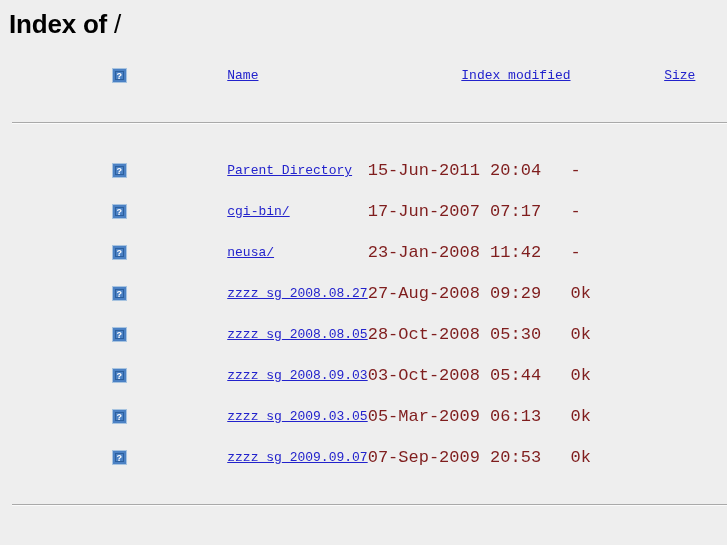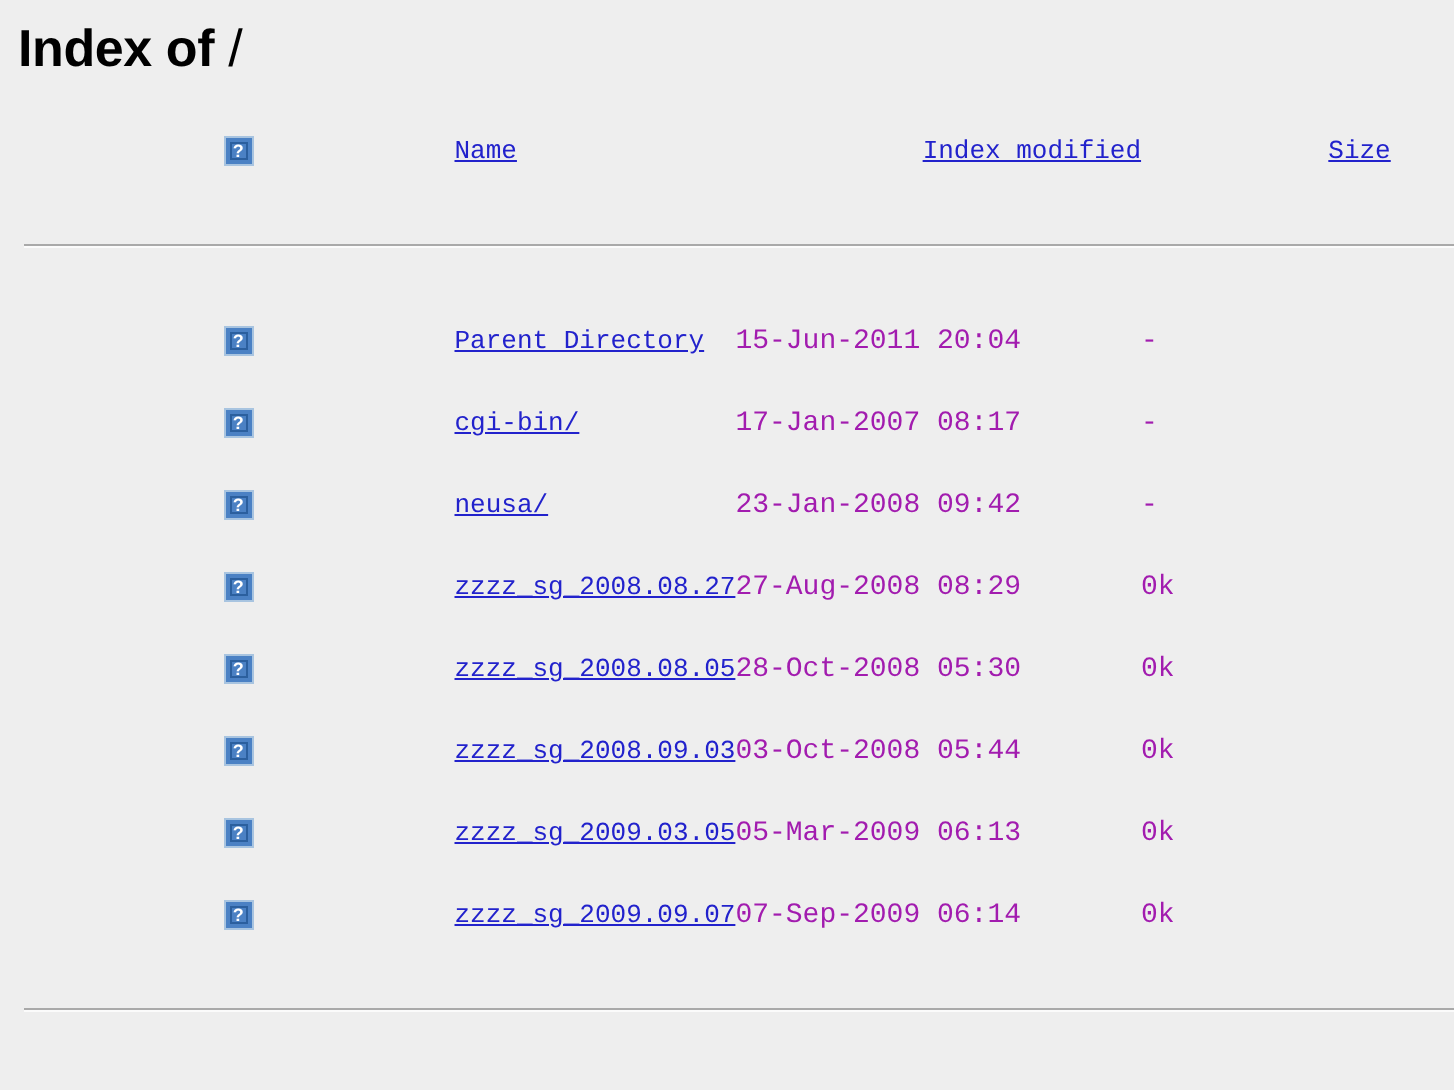--- a/index.html
+++ b/index.html
@@ -79,23 +79,23 @@
   .data-row td { height: 23.6px; }
 
   a.idx-link {
     color: #2222cc;
     text-decoration: underline;
     font-family: "Liberation Mono", "DejaVu Sans Mono", monospace;
     font-size: 13px;
   }
 
   .plain {
-    color: #a21caf;
+    color: #7f1d1d;
     font-family: "Liberation Mono", "DejaVu Sans Mono", monospace;
-    font-size: 14px;
+    font-size: 17px;
   }
 
   
   .broken-icon {
     display: inline-block;
     width: 15px;
     height: 15px;
     box-sizing: border-box;
     background: #4b81c4;
     border: 1px solid #a8c4e0;
@@ -185,45 +185,45 @@
           <td class="col-desc plain"></td>
         </tr>
 
         <tr class="data-row">
           <td class="col-icon">
             <span class="broken-icon"><span class="box"></span></span>
           </td>
           <td class="col-name">
             <a href="#" class="idx-link">cgi-bin/</a>
           </td>
-          <td class="col-date plain">17-Jan-2007 08:17</td>
+          <td class="col-date plain">17-Jun-2007 07:17</td>
           <td class="col-size plain">-</td>
           <td class="col-desc plain"></td>
         </tr>
 
         <tr class="data-row">
           <td class="col-icon">
             <span class="broken-icon"><span class="box"></span></span>
           </td>
           <td class="col-name">
             <a href="#" class="idx-link">neusa/</a>
           </td>
-          <td class="col-date plain">23-Jan-2008 09:42</td>
+          <td class="col-date plain">23-Jan-2008 11:42</td>
           <td class="col-size plain">-</td>
           <td class="col-desc plain"></td>
         </tr>
 
         <tr class="data-row">
           <td class="col-icon">
             <span class="broken-icon"><span class="box"></span></span>
           </td>
           <td class="col-name">
             <a href="#" class="idx-link">zzzz_sg_2008.08.27</a>
           </td>
-          <td class="col-date plain">27-Aug-2008 08:29</td>
+          <td class="col-date plain">27-Aug-2008 09:29</td>
           <td class="col-size plain">0k</td>
           <td class="col-desc plain"></td>
         </tr>
 
         <tr class="data-row">
           <td class="col-icon">
             <span class="broken-icon"><span class="box"></span></span>
           </td>
           <td class="col-name">
             <a href="#" class="idx-link">zzzz_sg_2008.08.05</a>
@@ -257,21 +257,21 @@
           <td class="col-desc plain"></td>
         </tr>
 
         <tr class="data-row">
           <td class="col-icon">
             <span class="broken-icon"><span class="box"></span></span>
           </td>
           <td class="col-name">
             <a href="#" class="idx-link">zzzz_sg_2009.09.07</a>
           </td>
-          <td class="col-date plain">07-Sep-2009 06:14</td>
+          <td class="col-date plain">07-Sep-2009 20:53</td>
           <td class="col-size plain">0k</td>
           <td class="col-desc plain"></td>
         </tr>
 
         <tr class="rule-row">
           <td colspan="5">
             <div class="rule-wrap"><hr class="sep"></div>
           </td>
         </tr>
 

